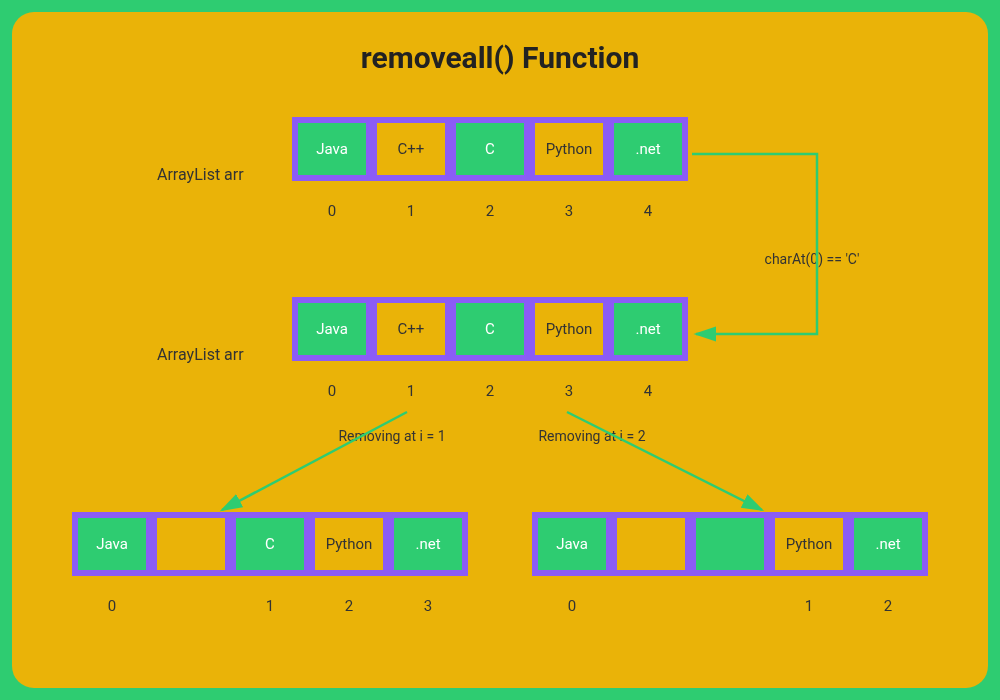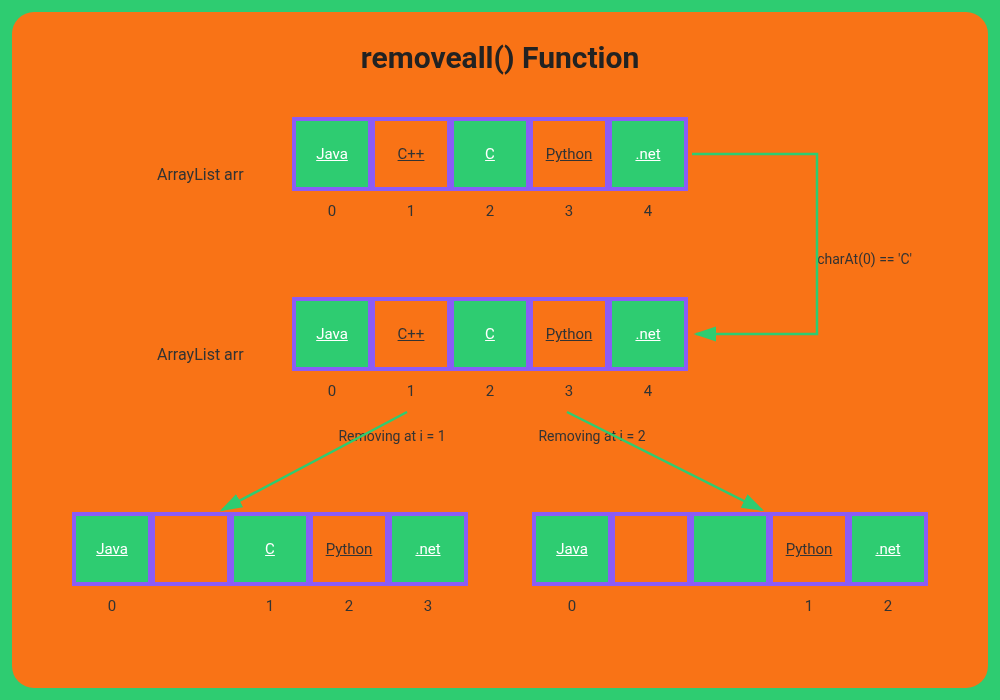--- a/index.html
+++ b/index.html
@@ -4,21 +4,21 @@
 <style>
   * { box-sizing: border-box; margin: 0; padding: 0; }
   body {
     background: #2ECC71;
     width: 1000px;
     height: 700px;
     font-family: -apple-system, BlinkMacSystemFont, "Segoe UI", Roboto, sans-serif;
     padding: 12px;
   }
   .canvas {
-    background: #f97316;
+    background: #eab308;
     width: 100%;
     height: 100%;
     border-radius: 22px;
     position: relative;
     padding-left: 48px;
   }
   .title {
     position: absolute;
     top: 28px;
     left: 0;
@@ -33,29 +33,28 @@
     font-size: 16px;
     color: #333;
     margin-top: 21px;
   }
   .cells {
     position: absolute;
     display: flex;
   }
   .cell {
     width: 80px;
-    height: 74px;
-    border: 4px solid #8b5cf6;
+    height: 64px;
+    border: 6px solid #8b5cf6;
     display: flex;
     align-items: center;
     justify-content: center;
     font-size: 15px;
     color: #333;
     margin-left: -1px;
-    text-decoration: underline;
   }
   .cell:first-child { margin-left: 0; }
   .cell.filled { background: #2ECC71; color: #fff; }
   .indices {
     position: absolute;
     display: flex;
   }
   .idx {
     width: 80px;
     margin-left: -1px;
@@ -95,21 +94,21 @@
       <div class="cell filled">.net</div>
     </div>
   <div class="indices" id="row1-idx" style="left:280px; top:190px;">
       <div class="idx">0</div>
       <div class="idx">1</div>
       <div class="idx">2</div>
       <div class="idx">3</div>
       <div class="idx">4</div>
     </div>
 
-  <div class="annot" style="left:700px; top:238px; text-align:right; width:200px;">charAt(0) == 'C'</div>
+  <div class="annot" style="left:700px; top:238px; text-align:center; width:200px;">charAt(0) == 'C'</div>
 
   <div class="rowlabel" style="left:145px; top:312px;">ArrayList arr</div>
   <div class="cells" id="row2-cells" style="left:280px; top:285px;">
       <div class="cell filled">Java</div>
       <div class="cell">C++</div>
       <div class="cell filled">C</div>
       <div class="cell">Python</div>
       <div class="cell filled">.net</div>
     </div>
   <div class="indices" id="row2-idx" style="left:280px; top:370px;">

